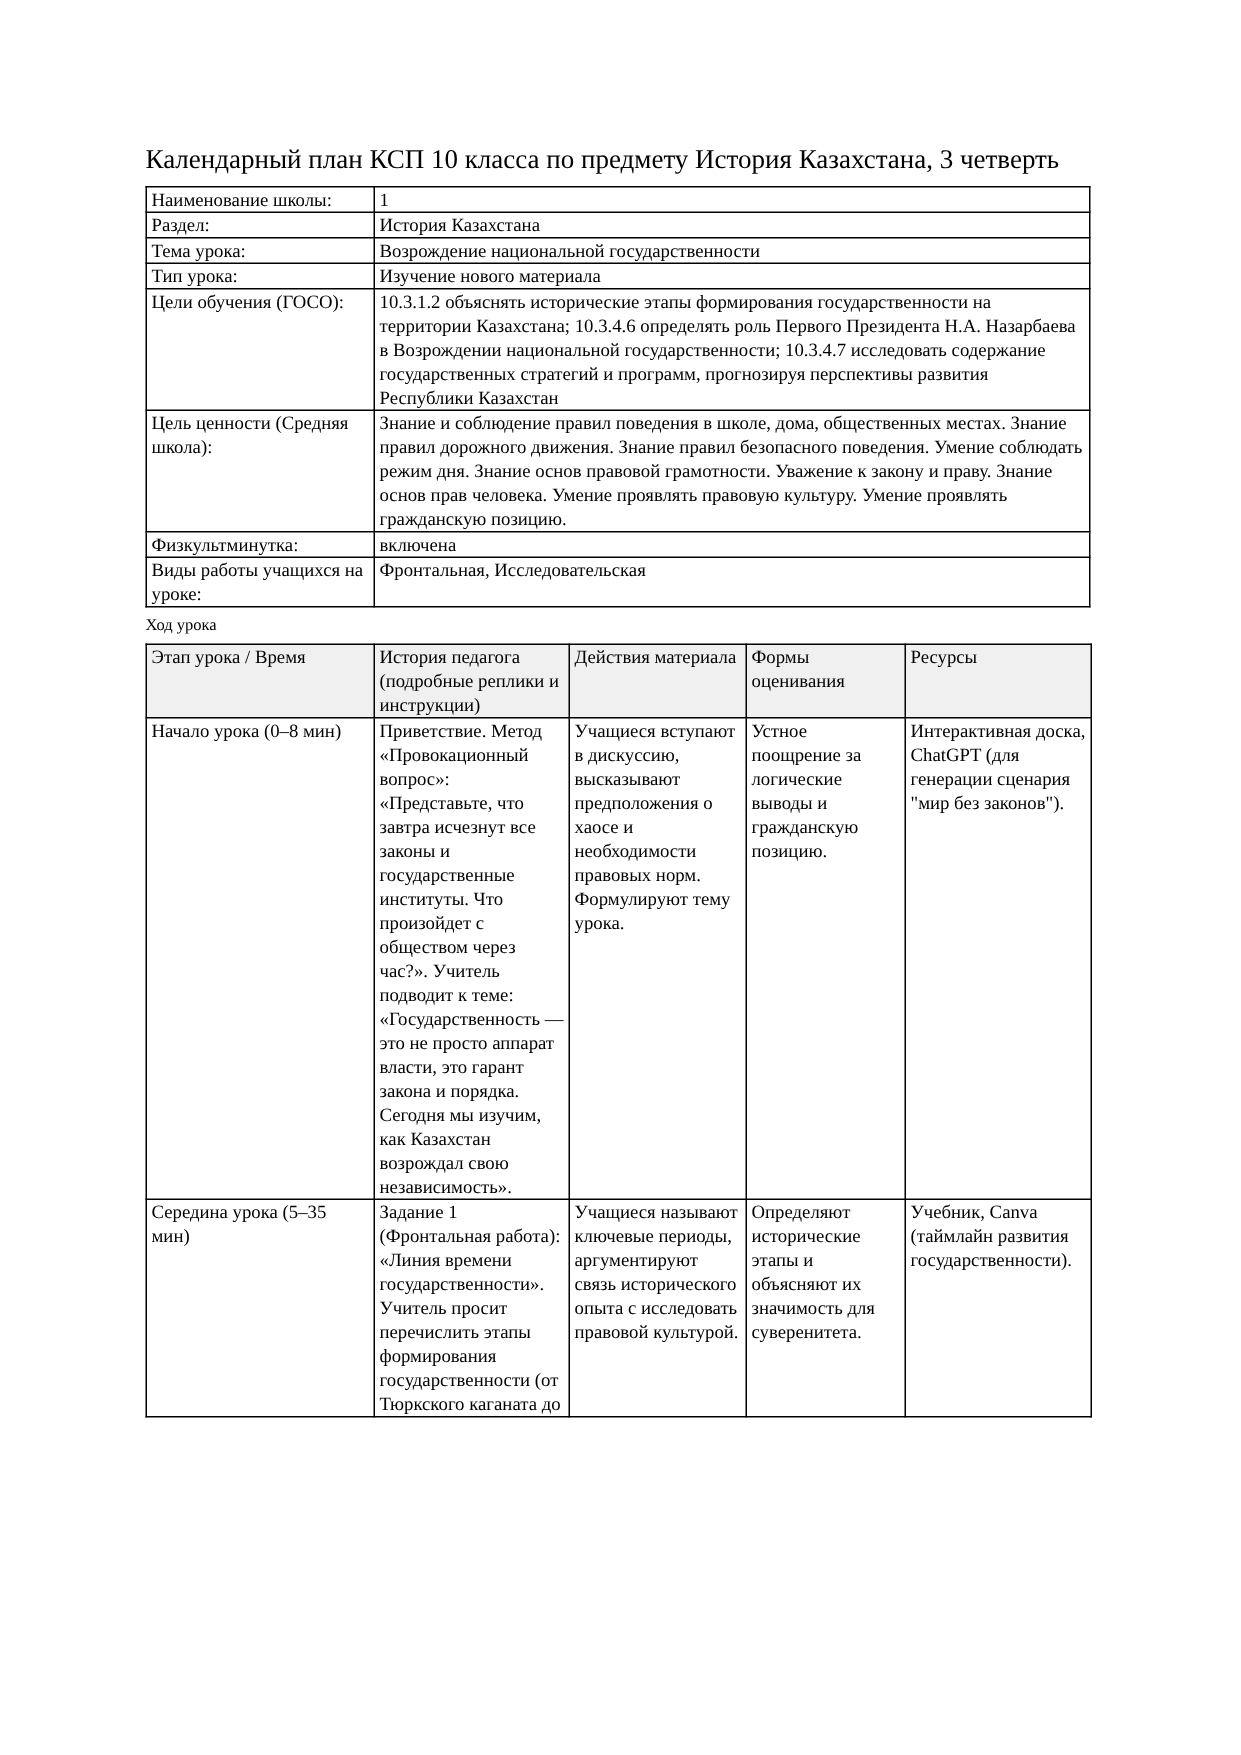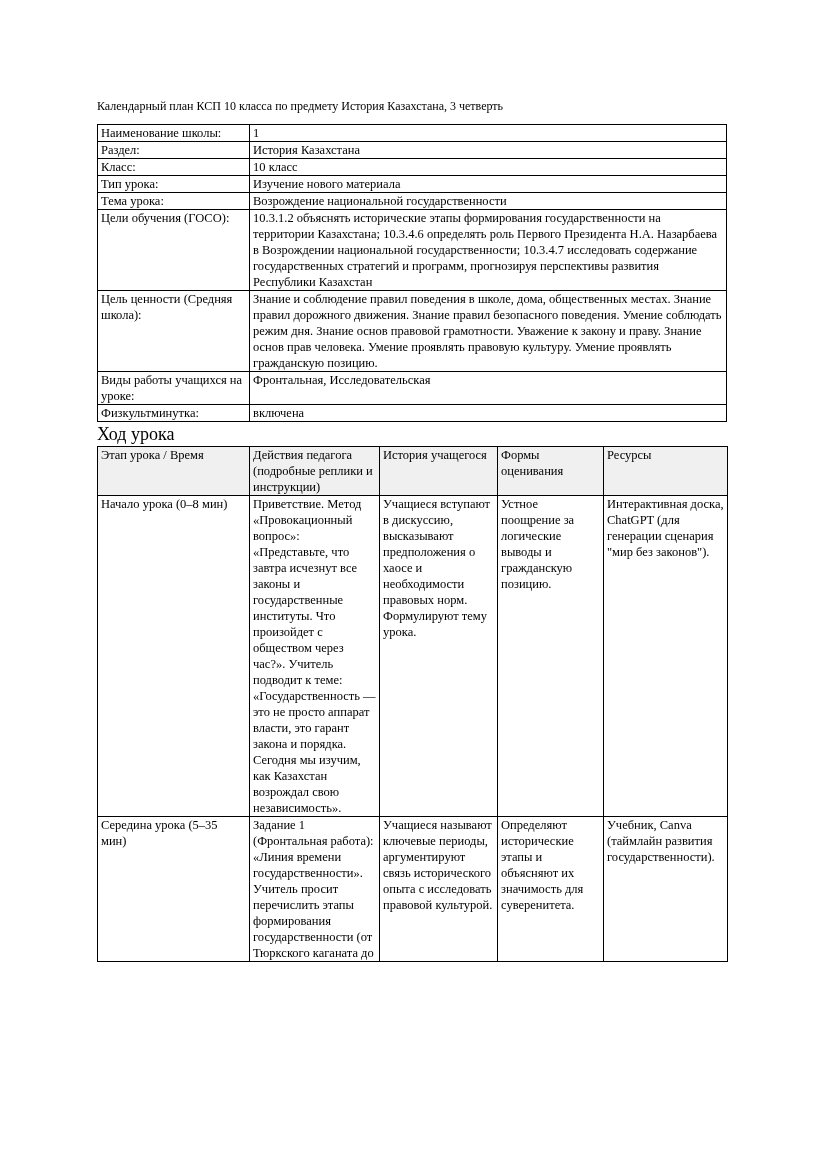--- a/index.html
+++ b/index.html
@@ -20,21 +20,21 @@
   }
   .content {
     position: absolute;
     left: 97px;
     top: 98px;
     width: 630px;
   }
   .doc-title {
     margin: 0 0 10px 0;
     font-weight: normal;
-    font-size: 12px;
+    font-size: 18px;
     line-height: 16px;
   }
   table {
     border-collapse: collapse;
     table-layout: fixed;
     width: 630px;
   }
   td, th {
     border: 1px solid #000000;
     padding: 0 3px;
@@ -44,21 +44,21 @@
     word-wrap: break-word;
     overflow-wrap: break-word;
   }
   tr.hdr-row td,
   thead th {
     background: #f0f0f0;
   }
   .section-heading {
     margin: 4px 0 4px 0;
     font-weight: normal;
-    font-size: 18px;
+    font-size: 11px;
     line-height: 16px;
   }
   .info-table col.c-label  { width: 152px; }
   .lesson-table col.l1 { width: 152px; }
   .lesson-table col.l2 { width: 130px; }
   .lesson-table col.l3 { width: 118px; }
   .lesson-table col.l4 { width: 106px; }
   .lesson-table col.l5 { width: 124px; }
 </style>
 </head>
@@ -77,65 +77,61 @@
       <tbody>
         <tr>
           <td>Наименование школы:</td>
           <td>1</td>
         </tr>
         <tr>
           <td>Раздел:</td>
           <td>История Казахстана</td>
         </tr>
         <tr>
-          <td>Класс:</td>
-          <td>10 класс</td>
+          <td>Тема урока:</td>
+          <td>Возрождение национальной государственности</td>
         </tr>
         <tr>
           <td>Тип урока:</td>
           <td>Изучение нового материала</td>
-        </tr>
-        <tr>
-          <td>Тема урока:</td>
-          <td>Возрождение национальной государственности</td>
         </tr>
         <tr>
           <td>Цели обучения (ГОСО):</td>
           <td>10.3.1.2 объяснять исторические этапы формирования государственности на территории Казахстана; 10.3.4.6 определять роль Первого Президента Н.А. Назарбаева в Возрождении национальной государственности; 10.3.4.7 исследовать содержание государственных стратегий и программ, прогнозируя перспективы развития Республики Казахстан</td>
         </tr>
         <tr>
           <td>Цель ценности (Средняя школа):</td>
           <td>Знание и соблюдение правил поведения в школе, дома, общественных местах. Знание правил дорожного движения. Знание правил безопасного поведения. Умение соблюдать режим дня. Знание основ правовой грамотности. Уважение к закону и праву. Знание основ прав человека. Умение проявлять правовую культуру. Умение проявлять гражданскую позицию.</td>
         </tr>
         <tr>
+          <td>Физкультминутка:</td>
+          <td>включена</td>
+        </tr>
+        <tr>
           <td>Виды работы учащихся на уроке:</td>
           <td>Фронтальная, Исследовательская</td>
-        </tr>
-        <tr>
-          <td>Физкультминутка:</td>
-          <td>включена</td>
         </tr>
       </tbody>
     </table>
 
     <p class="section-heading">Ход урока</p>
 
     <table class="lesson-table">
       <colgroup>
         <col class="l1">
           <col class="l2">
           <col class="l3">
           <col class="l4">
           <col class="l5">
       </colgroup>
       <thead>
         <tr>
           <th>Этап урока / Время</th>
-          <th>Действия педагога (подробные реплики и инструкции)</th>
-          <th>История учащегося</th>
+          <th>История педагога (подробные реплики и инструкции)</th>
+          <th>Действия материала</th>
           <th>Формы оценивания</th>
           <th>Ресурсы</th>
         </tr>
       </thead>
       <tbody>
         <tr>
           <td>Начало урока (0–8 мин)</td>
           <td>Приветствие. Метод «Провокационный вопрос»: «Представьте, что завтра исчезнут все законы и государственные институты. Что произойдет с обществом через час?». Учитель подводит к теме: «Государственность — это не просто аппарат власти, это гарант закона и порядка. Сегодня мы изучим, как Казахстан возрождал свою независимость».</td>
           <td>Учащиеся вступают в дискуссию, высказывают предположения о хаосе и необходимости правовых норм. Формулируют тему урока.</td>
           <td>Устное поощрение за логические выводы и гражданскую позицию.</td>

